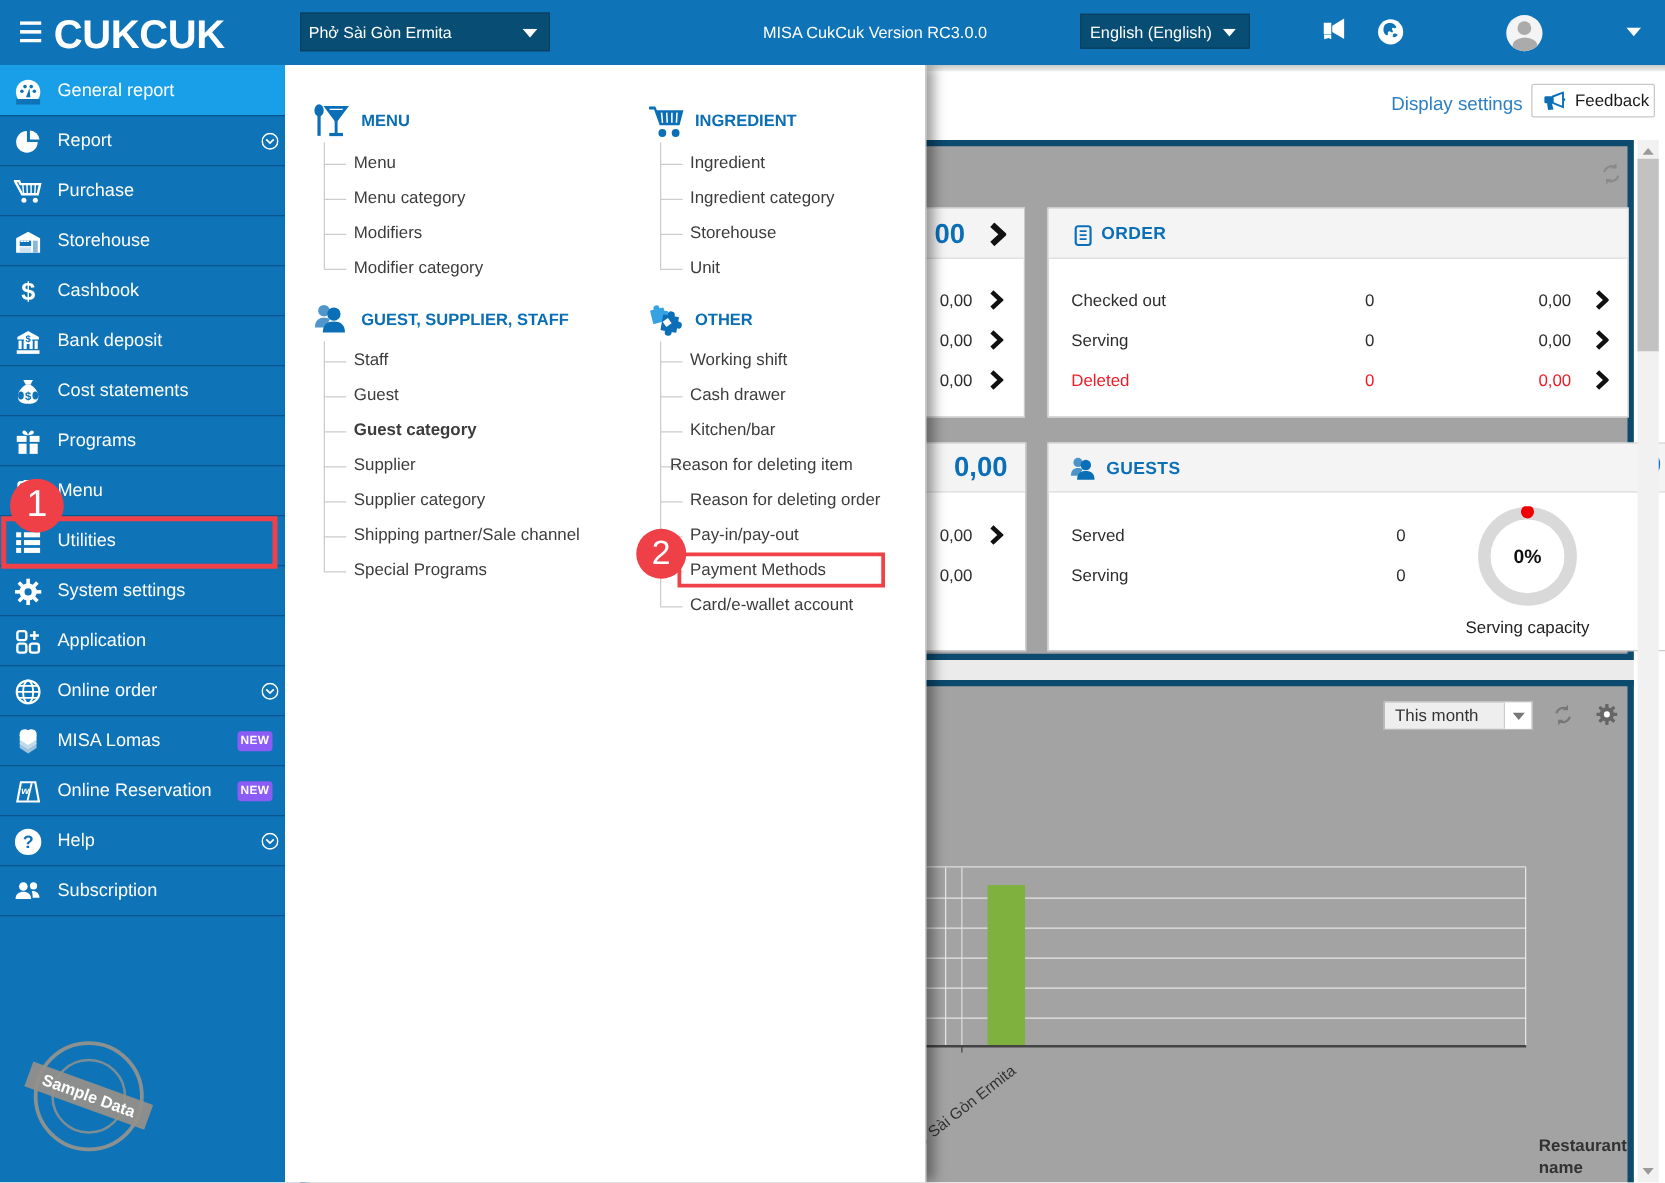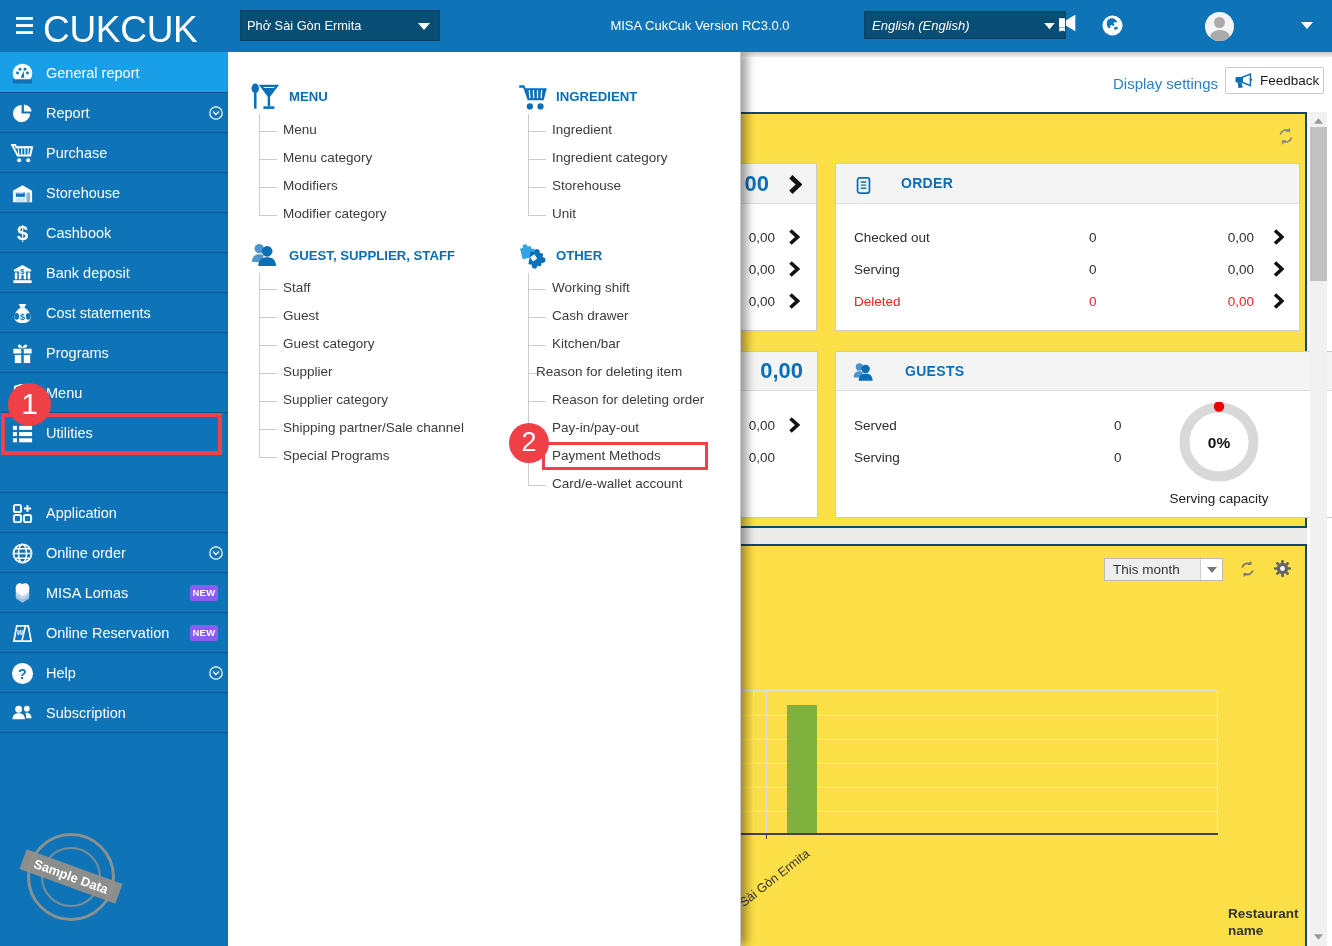--- a/index.html
+++ b/index.html
@@ -9,25 +9,25 @@
 #topbar { position:absolute; left:0; top:0; width:1332px; height:52px; background:#0E73B7; z-index:40; }
 .tb-dd { position:absolute; background:#074D74; color:#fff; }
 
 #sidebar { position:absolute; left:0; top:52px; width:248px; height:894px; background:#0E73B7; z-index:10; }
 .srow { position:absolute; left:0; width:228px; height:40px; border-top:1px solid rgba(0,30,60,0.35); }
 .srow .lbl { position:absolute; left:46px; top:0; line-height:40px; color:#fff; font-size:14.5px; }
 .srow .ic { position:absolute; left:11px; top:9px; width:23px; height:23px; }
 .badge-new { position:absolute; left:190px; top:12px; width:28px; height:16px; background:#8b5cf6; color:#fff; font-size:9.5px; font-weight:bold; text-align:center; line-height:16px; border-radius:3px; letter-spacing:0.3px;}
 
 #content { position:absolute; left:228px; top:52px; width:1104px; height:894px; background:#fff; z-index:1; }
-.panel { position:absolute; background:#fde047; border:2px solid #0c4a6e; }
+.panel { position:absolute; background:#a3a3a3; border:5px solid #0c4a6e; }
 .card { position:absolute; background:#fff; border:1px solid #CCCCCC; }
 .chead { position:absolute; left:0; top:0; right:0; height:40px; background:#F4F4F4; border-bottom:1px solid #DDD; }
 .bigblue { color:#0B6FB8; font-weight:bold; font-size:22px; }
-.htitle { color:#0B6FB8; font-weight:bold; font-size:14px; letter-spacing:0.3px;margin-left:23px; }
+.htitle { color:#0B6FB8; font-weight:bold; font-size:14px; letter-spacing:0.3px; }
 .rowtxt { font-size:13.5px; color:#2E2E2E; }
 .red { color:#EE1C25 !important; }
 
 #mega { position:absolute; left:228px; top:52px; width:513px; height:894px; background:#fff; z-index:30; border-right:1px solid #C9C9C9; box-shadow:7px 0 9px -1px rgba(0,0,0,0.38); }
 .mhead { position:absolute; color:#0A6EB4; font-weight:bold; font-size:13.2px; letter-spacing:0; }
 .mitem { position:absolute; font-size:13.5px; color:#3C3C3C; white-space:nowrap; }
 .vline { position:absolute; width:1px; background:#CCC; }
 .hline { position:absolute; height:1px; background:#CCC; }
 
 .redcirc { position:absolute; border-radius:50%; background:#EF4048; color:#fff; text-align:center; z-index:60; }
@@ -35,29 +35,29 @@
 </style></head>
 <body>
 <div id="stage">
 
 <div id="topbar">
 <svg class="abs" style="left:15px;top:17px;" width="19" height="17" viewBox="0 0 24 24">
         <rect x="0" y="0" width="24" height="4" fill="#fff"></rect>
         <rect x="0" y="10" width="24" height="4" fill="#fff"></rect>
         <rect x="0" y="20" width="24" height="4" fill="#fff"></rect>
       </svg>
-<div class="abs" style="left:43px;top:9px;font-size:37px;font-weight:normal;color:#fff;letter-spacing:-0.3px;">CUKCUK</div>
+<div class="abs" style="left:43px;top:9px;font-size:32px;font-weight:bold;color:#fff;letter-spacing:-0.3px;">CUKCUK</div>
 <div class="tb-dd" style="left:240px;top:10px;width:200px;height:31px;border:1px solid #0A3F5F;">
         <div class="abs" style="left:6px;top:0;line-height:30px;font-size:12.8px;">Phở Sài Gòn Ermita</div>
         <svg class="abs" style="right:9px;top:12px" width="12" height="8" viewBox="0 0 12 8">
           <path d="M0 0 L12 0 L6 7 Z" fill="#fff"></path>
         </svg>
       </div>
 <div class="abs" style="left:590px;top:18px;width:220px;text-align:center;color:#fff;font-size:13px;">MISA CukCuk Version RC3.0.0</div>
-<div class="tb-dd" style="left:864px;top:11px;width:202px;height:28px;border:1px solid #0A3F5F;font-style:italic;">
+<div class="tb-dd" style="left:864px;top:11px;width:136px;height:28px;border:1px solid #0A3F5F;">
         <div class="abs" style="left:7px;top:0;line-height:27px;font-size:13px;">English (English)</div>
         <svg class="abs" style="right:10px;top:11px" width="11" height="7" viewBox="0 0 12 8">
           <path d="M0 0 L12 0 L6 7 Z" fill="#fff"></path>
         </svg>
       </div>
 <svg class="abs" style="left:1058px;top:14px;" width="19" height="18" viewBox="0 0 19 18">
         <rect x="1" y="4.2" width="6" height="9" fill="#fff"></rect>
         <path d="M1.2 13.6 L7 13.6 L7 17.4 L4.9 16.4 L1.4 17.4 Z" fill="#fff"></path>
         <path d="M7.8 6.5 L17.3 0.8 L17.3 17.2 L7.8 11.5 Z" fill="#fff"></path>
       </svg>
@@ -169,20 +169,35 @@
 <div class="srow" style="top:360px;">
 <svg class="ic" viewBox="0 0 24 24">
           <rect x="2" y="4" width="4.2" height="4.2" fill="#fff"></rect>
           <rect x="8.5" y="4" width="13.5" height="4.2" fill="#fff"></rect>
           <rect x="2" y="10.5" width="4.2" height="4.2" fill="#fff"></rect>
           <rect x="8.5" y="10.5" width="13.5" height="4.2" fill="#fff"></rect>
           <rect x="2" y="17" width="4.2" height="4.2" fill="#fff"></rect>
           <rect x="8.5" y="17" width="13.5" height="4.2" fill="#fff"></rect>
         </svg>
 <div class="lbl">Utilities</div>
+</div>
+<div class="srow" style="top:400px;">
+<svg class="ic" viewBox="0 0 24 24">
+          <rect x="10.5" y="1" width="3" height="5" fill="#fff" transform="rotate(0 12 12)"></rect>
+          <rect x="10.5" y="1" width="3" height="5" fill="#fff" transform="rotate(45 12 12)"></rect>
+          <rect x="10.5" y="1" width="3" height="5" fill="#fff" transform="rotate(90 12 12)"></rect>
+          <rect x="10.5" y="1" width="3" height="5" fill="#fff" transform="rotate(135 12 12)"></rect>
+          <rect x="10.5" y="1" width="3" height="5" fill="#fff" transform="rotate(180 12 12)"></rect>
+          <rect x="10.5" y="1" width="3" height="5" fill="#fff" transform="rotate(225 12 12)"></rect>
+          <rect x="10.5" y="1" width="3" height="5" fill="#fff" transform="rotate(270 12 12)"></rect>
+          <rect x="10.5" y="1" width="3" height="5" fill="#fff" transform="rotate(315 12 12)"></rect>
+          <circle cx="12" cy="12" r="7.2" fill="#fff"></circle>
+          <circle cx="12" cy="12" r="3" fill="#0E73B7"></circle>
+        </svg>
+<div class="lbl">System settings</div>
 </div>
 <div class="srow" style="top:440px;">
 <svg class="ic" viewBox="0 0 24 24">
           <rect x="3" y="3" width="7.5" height="7.5" rx="2" fill="none" stroke="#fff" stroke-width="2"></rect>
           <rect x="3" y="13.5" width="7.5" height="7.5" rx="2" fill="none" stroke="#fff" stroke-width="2"></rect>
           <rect x="13.5" y="13.5" width="7.5" height="7.5" rx="2" fill="none" stroke="#fff" stroke-width="2"></rect>
           <path d="M17.2 3 L17.2 10.5 M13.5 6.7 L21 6.7" stroke="#fff" stroke-width="2"></path>
         </svg>
 <div class="lbl">Application</div>
 </div>
@@ -423,21 +438,21 @@
         <circle cx="13.8" cy="8.8" r="4.6" fill="#0B6FB8"></circle>
         <path d="M6.2 21.5 C6.2 15.8 9.4 13.9 13.8 13.9 C18.2 13.9 21.4 15.8 21.4 21.5 Z" fill="#0B6FB8"></path>
       </svg>
 <div class="mhead" style="left:61px;top:196px;">GUEST, SUPPLIER, STAFF</div>
 <div class="vline" style="left:31px;top:221px;height:184px;"></div>
 <div class="hline" style="left:31px;top:237px;width:18px;"></div>
 <div class="mitem" style="left:55px;top:228px;">Staff</div>
 <div class="hline" style="left:31px;top:265px;width:18px;"></div>
 <div class="mitem" style="left:55px;top:256px;">Guest</div>
 <div class="hline" style="left:31px;top:293px;width:18px;"></div>
-<div class="mitem" style="left:55px;top:284px;">Guest category</div>
+<div class="mitem" style="left:55px;top:284px;font-weight:bold;">Guest category</div>
 <div class="hline" style="left:31px;top:321px;width:18px;"></div>
 <div class="mitem" style="left:55px;top:312px;">Supplier</div>
 <div class="hline" style="left:31px;top:349px;width:18px;"></div>
 <div class="mitem" style="left:55px;top:340px;">Supplier category</div>
 <div class="hline" style="left:31px;top:377px;width:18px;"></div>
 <div class="mitem" style="left:55px;top:368px;">Shipping partner/Sale channel</div>
 <div class="hline" style="left:31px;top:405px;width:18px;"></div>
 <div class="mitem" style="left:55px;top:396px;">Special Programs</div>
 <svg class="abs" style="left:289px;top:30px;" width="32" height="30" viewBox="0 0 24 24">
         <path d="M1 2.5 L5 2.5 L6 5 L23 5 L20.5 14.5 L7.8 14.5 L4.2 4.5 L1 4.5 Z" fill="#0B6FB8"></path>

